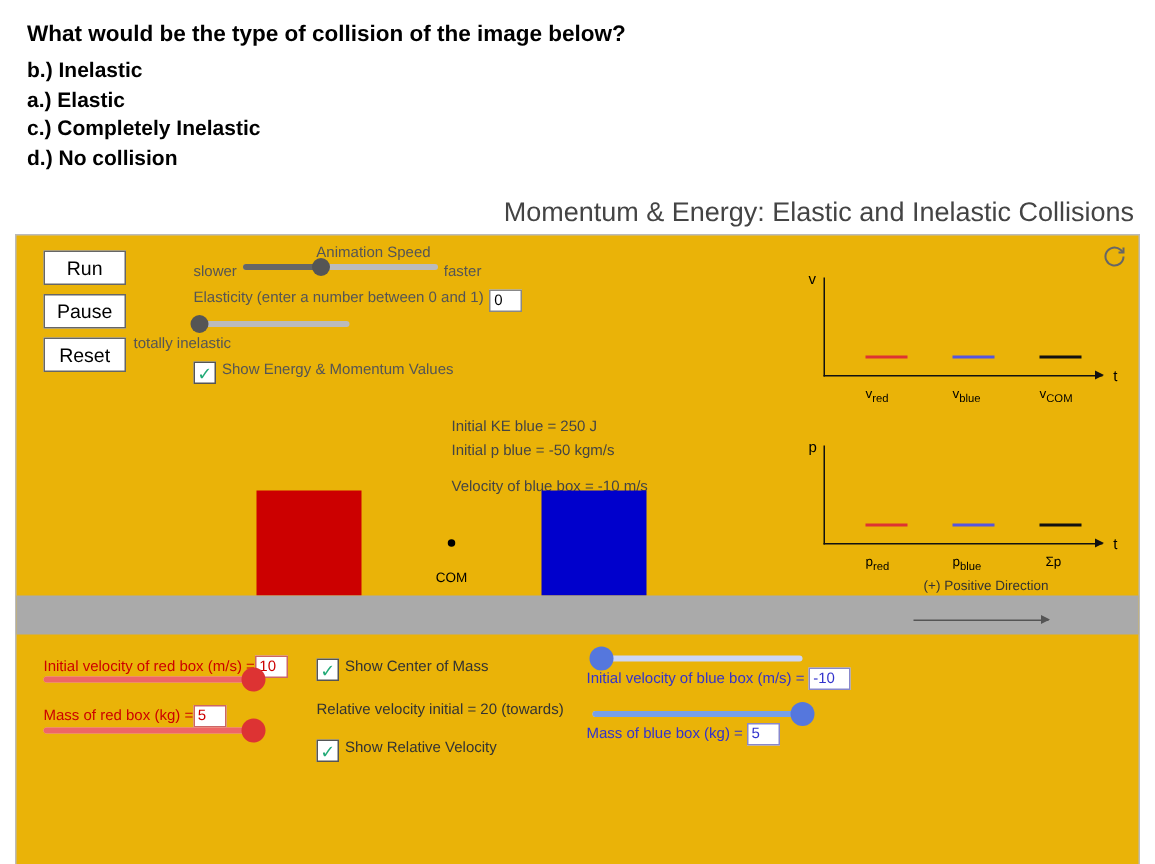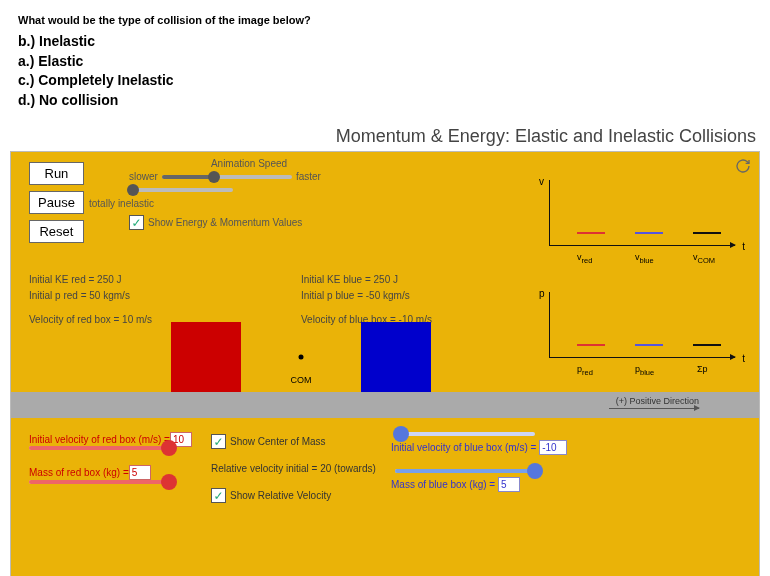--- a/index.html
+++ b/index.html
@@ -1,42 +1,42 @@
 <!DOCTYPE html>
 <html><head>
 <meta charset="utf-8">
 <style>
   * { box-sizing: border-box; margin: 0; padding: 0; }
   body { font-family: Arial, sans-serif; font-size: 12px; width: 770px; background: #fff; }
   .question-block { padding: 14px 18px 10px 18px; }
-  .question { font-weight: bold; font-size: 11px; margin-bottom: 6px; }
+  .question { font-weight: bold; font-size: 15px; margin-bottom: 6px; }
   .option { font-weight: bold; font-size: 14px; line-height: 1.4; }
   .sim-title { font-size: 18px; color: #444; padding: 6px 14px 4px 14px; text-align: right; }
   .sim-wrap { padding: 0 10px 10px 10px; }
   .sim { border: 1px solid #bbb; position: relative; height: 488px; background: #eab308; }
   .refresh { position: absolute; top: 6px; right: 8px; cursor: pointer; }
   .btn { border: 1px solid #666; background: #fff; font-size: 13px; padding: 3px 8px; display: inline-block; min-width: 52px; text-align: center; cursor: pointer; }
   .left-col { position: absolute; left: 18px; top: 10px; }
   .left-col .btn { margin-bottom: 6px; display: block; }
   .info-left { position: absolute; left: 18px; top: 120px; color: #444; font-size: 10px; line-height: 1.6; }
   .mid-col { position: absolute; left: 118px; top: 6px; color: #555; font-size: 10px; }
-  .row { display: flex; align-items: center; margin-bottom: 6px; }
+  .row { display: flex; margin-bottom: 6px; }
   .slider-track { position: relative; width: 130px; height: 4px; background: #bbb; border-radius: 2px; margin: 0 4px; }
   .slider-fill { position: absolute; height: 4px; background: #666; border-radius: 2px; left:0; }
   .slider-knob { position: absolute; width: 12px; height: 12px; border-radius: 50%; background: #555; top: -4px; transform: translateX(-50%); cursor: pointer; }
   .num-input { border: 1px solid #888; padding: 1px 2px; width: 22px; font-size: 10px; text-align: left; }
   .check { display:inline-flex; align-items:center; justify-content:center; width:15px; height:15px; border:1px solid #555; background:#fff; margin-right:4px; color:#2a7; font-size:12px; cursor:pointer; }
   .blue-info { position: absolute; left: 290px; top: 120px; color:#444; font-size:10px; line-height:1.6; }
   .stage { position:absolute; left:160px; top:170px; width:260px; height:70px; }
   .red-box { background:#c00; width:70px; height:70px; position:absolute; left:0; }
   .blue-box { background:#00c; width:70px; height:70px; position:absolute; right:0; }
   .com-dot { position:absolute; left:50%; top:50%; width:5px; height:5px; background:#000; border-radius:50%; transform:translate(-50%,-50%); }
   .com-label { position:absolute; left:50%; top:75%; font-size:9px; transform:translateX(-50%); }
   .gray-band { position:absolute; left:0; right:0; top:240px; height:26px; background:#aaa; }
-  .pos-dir { position:absolute; right:60px; top:244px; font-size:9px; color:#333; }
+  .pos-dir { position:absolute; right:60px; top:228px; font-size:9px; color:#333; }
   .pos-arrow { position:absolute; right:60px; top:256px; width:90px; height:1px; background:#555; }
   .pos-arrow::after { content:""; position:absolute; right:-1px; top:-3px; border-left:6px solid #555; border-top:3px solid transparent; border-bottom:3px solid transparent;}
   .bottom-red { position:absolute; left:18px; top:280px; font-size:10px; color:#c00; }
   .bottom-blue { position:absolute; left:380px; top:280px; font-size:10px; color:#33c; }
   .param-row { display:flex; align-items:center; margin-bottom:18px; }
   .slider-track.red { background:#f3c0c0; width:140px; }
   .slider-track.red .slider-fill { background:#e66; }
   .slider-track.red .slider-knob { background:#d33; width:16px; height:16px; top:-6px; }
   .slider-track.blue { background:#cdd6f5; width:140px; }
   .slider-track.blue .slider-fill { background:#77a0e8; }
@@ -88,40 +88,39 @@
     <div class="mid-col">
       <div style="text-align:center;width:240px;margin-bottom:2px;">Animation Speed</div>
       <div class="row">
         <span>slower</span>
         <div class="slider-track">
           <div class="slider-fill" style="width:40%"></div>
           <div class="slider-knob" style="left:40%"></div>
         </div>
         <span>faster</span>
       </div>
+      <div class="row" style="margin-top:6px;">
+        <span>Elasticity (enter a number between 0 and 1)</span>
+        <input class="num-input" style="margin-left: 4px;" value="0">
+      </div>
       <div class="row">
         <div class="slider-track" style="width:100px;">
           <div class="slider-fill" style="width:0%"></div>
           <div class="slider-knob" style="left:0%"></div>
         </div>
       </div>
       <div class="row" style="margin-left:-40px;">
         <span>totally inelastic</span>
       </div>
       <div class="row" style="margin-top:4px;">
         <span class="check">✓</span>
         <span>Show Energy &amp; Momentum Values</span>
       </div>
     </div>
 
-    <div class="info-left">
-      <div>Initial KE red = 250 J</div>
-      <div>Initial p red = 50 kgm/s</div>
-      <div style="margin-top:8px;">Velocity of red box = 10 m/s</div>
-    </div>
 
     <div class="blue-info">
       <div>Initial KE blue = 250 J</div>
       <div>Initial p blue = -50 kgm/s</div>
       <div style="margin-top:8px;">Velocity of blue box = -10 m/s</div>
     </div>
 
     <div class="stage">
       <div class="red-box"></div>
       <div class="blue-box"></div>

